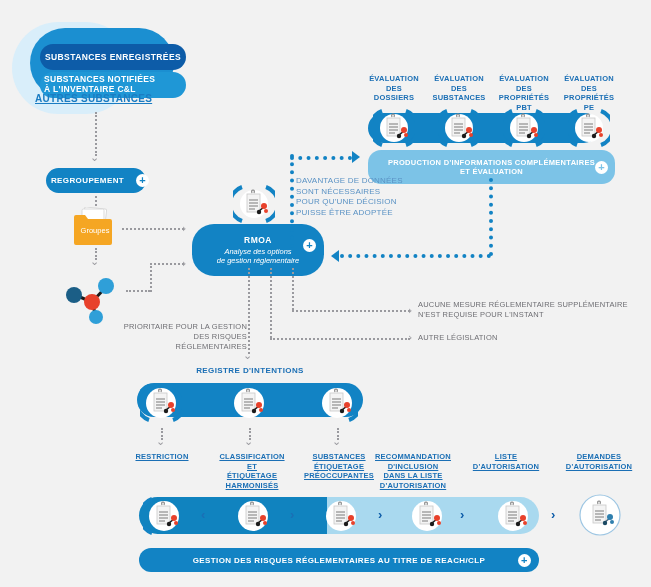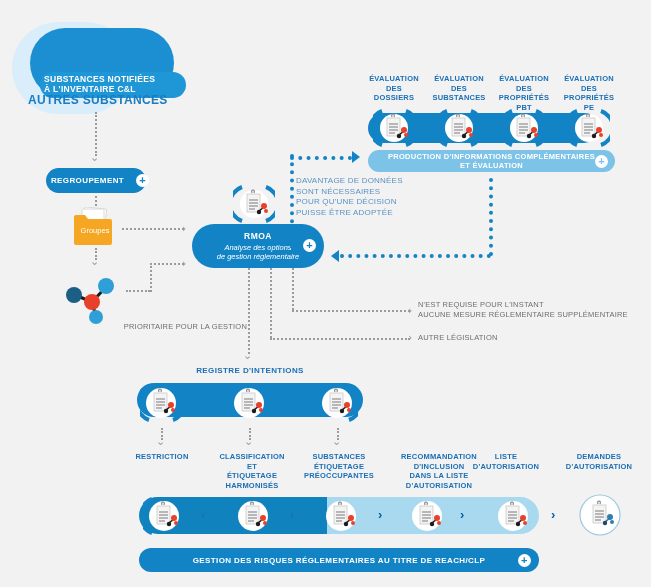--- a/index.html
+++ b/index.html
@@ -23,22 +23,22 @@
   }
   .pill-l3 {
     left: 30px; top: 28px; width: 144px; height: 70px;
     background: #1b8fd1; border-radius: 36px;
   }
   .pill-l2 {
     left: 40px; top: 72px; width: 146px; height: 26px;
     background: #1f97d6; border-radius: 13px;
   }
   .lbl-other {
-    left: 28px; top: 93px; width: 170px;
-    color: #1b7cc2; font-size: 12px; font-weight: bold; letter-spacing: .3px;
+    left: 35px; top: 93px; width: 170px;
+    color: #1b7cc2; font-size: 10px; font-weight: bold; letter-spacing: .3px; text-decoration: underline;
   }
   .lbl-notif {
     left: 44px; top: 74px; width: 160px;
     color: #ffffff; font-size: 8.5px; font-weight: bold; line-height: 10px; letter-spacing: .3px;
   }
   .pill-l1 {
     left: 40px; top: 44px; width: 146px; height: 26px;
     background: #0d5ca8; border-radius: 13px;
     display: flex; align-items: center; justify-content: center;
   }
@@ -59,39 +59,39 @@
     display: flex; align-items: center; justify-content: center;
     font-size: 11px; font-weight: bold; line-height: 1;
     flex: 0 0 auto;
   }
 
   #regroupement { left: 46px; top: 168px; width: 100px; height: 25px; font-size: 8px; }
   #regroupement .plus { margin-left: 4px; }
 
   
   #rmoa {
-    left: 192px; top: 224px; width: 132px; height: 44px;
+    left: 192px; top: 224px; width: 132px; height: 52px;
     background: #1283c4; border-radius: 22px;
     display: flex; align-items: center; justify-content: center;
     color: #fff; text-align: center;
   }
   #rmoa .rmoa-title { font-size: 8.5px; font-weight: bold; letter-spacing: .5px; }
   #rmoa .rmoa-sub { font-size: 7.5px; font-style: italic; line-height: 9.5px; margin-top: 2px; }
   #rmoa .plus { position: absolute; right: 8px; top: 15px; }
 
   
   #eval-bar {
     left: 368px; top: 113px; width: 231px; height: 30px;
     background: #1283c4; border-radius: 15px;
   }
   .eval-col { position: absolute; top: 74px; width: 62px; text-align: center;
     color: #1b6fb5; font-size: 7.5px; font-weight: bold; line-height: 9.5px; letter-spacing: .2px; }
 
   #prod-bar {
-    left: 368px; top: 150px; width: 247px; height: 22px;
+    left: 368px; top: 150px; width: 247px; height: 34px;
     background: #7cc3e7; border-radius: 13px;
     display: flex; align-items: center; justify-content: center;
     color: #fff; font-size: 7.5px; font-weight: bold; line-height: 9px; text-align: center;
     letter-spacing: .3px;
   }
   #prod-bar .plus { position: absolute; right: 7px; color: #7cc3e7; }
 
   
   #registre-lbl {
     left: 150px; top: 366px; width: 200px; text-align: center;
@@ -131,21 +131,21 @@
     position: absolute; color: #6e6e73; font-size: 7.5px;
     line-height: 10px; letter-spacing: .2px;
   }
   .note-blue {
     position: absolute; color: #5a92c4; font-size: 8px;
     line-height: 10.5px; letter-spacing: .2px;
   }
   .cat-lbl {
     position: absolute; text-align: center;
     color: #1b6fb5; font-size: 7.5px; font-weight: bold;
-    line-height: 9.5px; letter-spacing: .2px;
+    line-height: 9.5px; letter-spacing: .2px; text-decoration: underline;
   }
 
   
   .dotv {
     position: absolute; width: 0;
     border-left: 2px dotted #9a9a9f;
   }
   .doth {
     position: absolute; height: 0;
     border-top: 2px dotted #9a9a9f;
@@ -182,20 +182,23 @@
 
 <div id="stage">
 
   <div class="abs halo"></div>
   <div class="abs pill-l3"></div>
   <div class="abs pill-l2"></div>
   <div class="abs lbl-other">AUTRES SUBSTANCES</div>
   <div class="abs lbl-notif">
     <div>SUBSTANCES NOTIFIÉES</div>
     <div>À L'INVENTAIRE C&amp;L</div>
+  </div>
+  <div class="abs pill-l1">
+    <span>SUBSTANCES ENREGISTRÉES</span>
   </div>
 
   <div class="dotv" style="left:95px; top:112px; height:44px;"></div>
   <div class="chevdown" style="left:90px; top:152px;">⌄</div>
 
   <div class="abs btn-pill" id="regroupement">
     <span class="txt">REGROUPEMENT</span>
     <span class="plus">+</span>
   </div>
 
@@ -385,27 +388,28 @@
   <div class="chevright" style="left:408px; top:305px;">›</div>
 
   <div class="dotv" style="left:270px; top:268px; height:70px;"></div>
   <div class="doth" style="left:270px; top:338px; width:140px;"></div>
   <div class="chevright" style="left:408px; top:332px;">›</div>
 
   <div class="dotv" style="left:248px; top:268px; height:86px;"></div>
   <div class="chevdown" style="left:243px; top:350px;">⌄</div>
 
   <div class="note" style="left:418px; top:300px; width:215px;">
+    <div>AUCUNE MESURE RÉGLEMENTAIRE SUPPLÉMENTAIRE</div>
     <div>N'EST REQUISE POUR L'INSTANT</div>
-    <div>AUCUNE MESURE RÉGLEMENTAIRE SUPPLÉMENTAIRE</div>
   </div>
   <div class="note" style="left:418px; top:333px; width:160px;">AUTRE LÉGISLATION</div>
 
   <div class="note" style="left:122px; top:322px; width:125px; text-align:right;">
     <div>PRIORITAIRE POUR LA GESTION</div>
+    <div>DES RISQUES RÉGLEMENTAIRES</div>
   </div>
 
   <div class="abs" id="registre-lbl">REGISTRE D'INTENTIONS</div>
   <div class="abs" id="registre-bar"></div>
 
   <div class="disc" style="left:140px; top:382px;">
     <svg width="42" height="42" viewBox="0 0 42 42">
       <path d="M9 4 A18 18 0 0 0 9 38" fill="none" stroke="#1283c4" stroke-width="4"></path>
       <path d="M33 4 A18 18 0 0 1 33 38" fill="none" stroke="#1283c4" stroke-width="4"></path>
       <circle cx="21" cy="21" r="15" fill="#ffffff"></circle>
@@ -471,21 +475,21 @@
     <div>ET</div>
     <div>ÉTIQUETAGE</div>
     <div>HARMONISÉS</div>
   </div>
   <div class="cat-lbl" style="left:297px; top:452px; width:84px;">
     <div>SUBSTANCES</div>
     <div>ÉTIQUETAGE</div>
     <div>PRÉOCCUPANTES</div>
     <div></div>
   </div>
-  <div class="cat-lbl" style="left:394px; top:452px; width:90px;">
+  <div class="cat-lbl" style="left:368px; top:452px; width:90px;">
     <div>RECOMMANDATION</div>
     <div>D'INCLUSION</div>
     <div>DANS LA LISTE</div>
     <div>D'AUTORISATION</div>
   </div>
   <div class="cat-lbl" style="left:466px; top:452px; width:80px;">
     <div>LISTE</div>
     <div>D'AUTORISATION</div>
     <div></div>
     <div></div>

